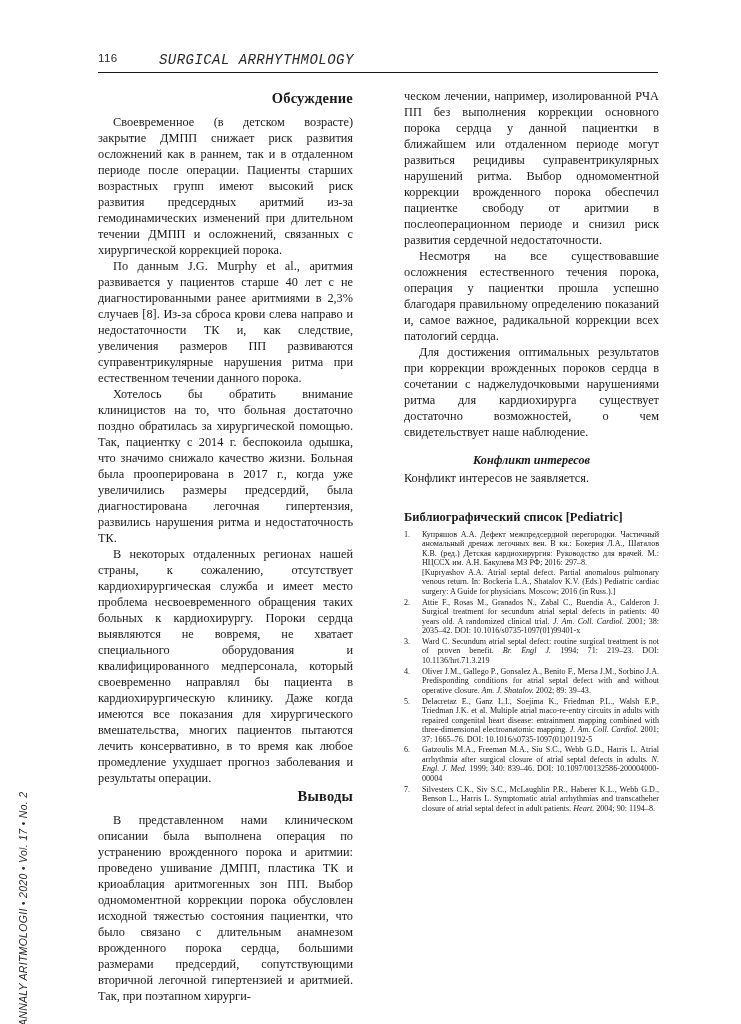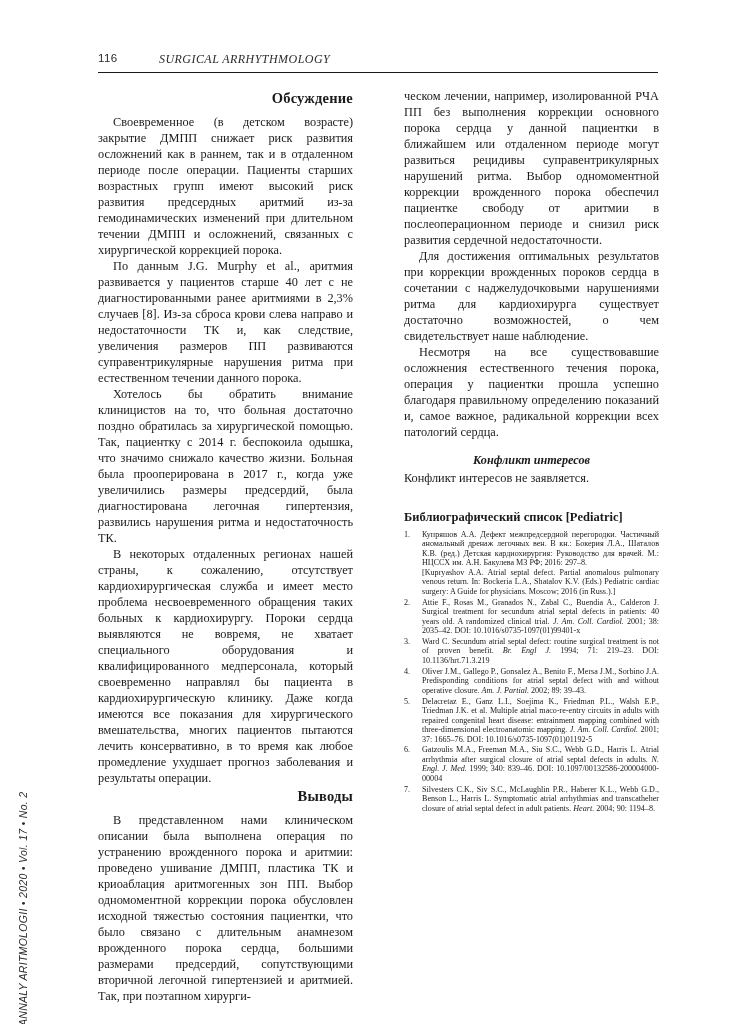--- a/index.html
+++ b/index.html
@@ -36,23 +36,23 @@
     top: 0;
     font-family: "Liberation Sans", sans-serif;
     font-size: 11.5px;
     letter-spacing: 0.4px;
     color: #2b2b2b;
   }
   .runhead .sectitle {
     position: absolute;
     left: 61px;
     top: 0;
-    font-family: Liberation Serif, serif;
+    font-family: Liberation Mono, monospace;
     font-style: italic;
-    font-size: 12px;
+    font-size: 14px;
     letter-spacing: 0.45px;
     color: #2b2b2b;
     white-space: nowrap;
     text-align: right;
   }
   .runrule {
     position: absolute;
     left: 98px;
     top: 72px;
     width: 560px;
@@ -168,40 +168,40 @@
     <p class="body">Своевременное (в детском возрасте) закрытие ДМПП снижает риск развития осложнений как в раннем, так и в отдаленном периоде после операции. Пациенты старших возрастных групп имеют высокий риск развития предсердных аритмий из-за гемодинамических изменений при длительном течении ДМПП и осложнений, связанных с хирургической коррекцией порока.</p>
     <p class="body">По данным J.G. Murphy et al., аритмия развивается у пациентов старше 40 лет с не диагностированными ранее аритмиями в 2,3% случаев [8]. Из-за сброса крови слева направо и недостаточности ТК и, как следствие, увеличения размеров ПП развиваются суправентрикулярные нарушения ритма при естественном течении данного порока.</p>
     <p class="body">Хотелось бы обратить внимание клиницистов на то, что больная достаточно поздно обратилась за хирургической помощью. Так, пациентку с 2014 г. беспокоила одышка, что значимо снижало качество жизни. Больная была прооперирована в 2017 г., когда уже увеличились размеры предсердий, была диагностирована легочная гипертензия, развились нарушения ритма и недостаточность ТК.</p>
     <p class="body">В некоторых отдаленных регионах нашей страны, к сожалению, отсутствует кардиохирургическая служба и имеет место проблема несвоевременного обращения таких больных к кардиохирургу. Пороки сердца выявляются не вовремя, не хватает специального оборудования и квалифицированного медперсонала, который своевременно направлял бы пациента в кардиохирургическую клинику. Даже когда имеются все показания для хирургического вмешательства, многих пациентов пытаются лечить консервативно, в то время как любое промедление ухудшает прогноз заболевания и результаты операции.</p>
     <h2 class="head">Выводы</h2>
     <p class="body">В представленном нами клиническом описании была выполнена операция по устранению врожденного порока и аритмии: проведено ушивание ДМПП, пластика ТК и криоаблация аритмогенных зон ПП. Выбор одномоментной коррекции порока обусловлен исходной тяжестью состояния пациентки, что было связано с длительным анамнезом врожденного порока сердца, большими размерами предсердий, сопутствующими вторичной легочной гипертензией и аритмией. Так, при поэтапном хирурги-</p>
   </div>
 
   <div class="col col-right">
     <p class="body noind">ческом лечении, например, изолированной РЧА ПП без выполнения коррекции основного порока сердца у данной пациентки в ближайшем или отдаленном периоде могут развиться рецидивы суправентрикулярных нарушений ритма. Выбор одномоментной коррекции врожденного порока обеспечил пациентке свободу от аритмии в послеоперационном периоде и снизил риск развития сердечной недостаточности.</p>
+    <p class="body">Несмотря на все существовавшие осложнения естественного течения порока, операция у пациентки прошла успешно благодаря правильному определению показаний и, самое важное, радикальной коррекции всех патологий сердца.</p>
     <p class="body">Для достижения оптимальных результатов при коррекции врожденных пороков сердца в сочетании с наджелудочковыми нарушениями ритма для кардиохирурга существует достаточно возможностей, о чем свидетельствует наше наблюдение.</p>
-    <p class="body">Несмотря на все существовавшие осложнения естественного течения порока, операция у пациентки прошла успешно благодаря правильному определению показаний и, самое важное, радикальной коррекции всех патологий сердца.</p>
 
     <h3 class="subhead">Конфликт интересов</h3>
     <p class="body noind">Конфликт интересов не заявляется.</p>
 
     <h3 class="refhead">Библиографический список [Pediatric]</h3>
     <ol class="reflist">
         <li>
           <p class="refpara">Купряшов А.А. Дефект межпредсердной перегородки. Частичный аномальный дренаж легочных вен. В кн.: Бокерия Л.А., Шаталов К.В. (ред.) Детская кардиохирургия: Руководство для врачей. М.: НЦССХ им. А.Н. Бакулева МЗ РФ; 2016: 297–8.</p>
           <p class="refpara">[Kupryashov A.A. Atrial septal defect. Partial anomalous pulmonary venous return. In: Bockeria L.A., Shatalov K.V. (Eds.) Pediatric cardiac surgery: A Guide for physicians. Moscow; 2016 (in Russ.).]</p>
         </li>
         <li>
           <p class="refpara">Attie F., Rosas M., Granados N., Zabal C., Buendia A., Calderon J. Surgical treatment for secundum atrial septal defects in patients: 40 years old. A randomized clinical trial. <i>J. Am. Coll. Cardiol.</i> 2001; 38: 2035–42. DOI: 10.1016/s0735-1097(01)99401-x</p>
         </li>
         <li>
           <p class="refpara">Ward C. Secundum atrial septal defect: routine surgical treatment is not of proven benefit. <i>Br. Engl J.</i> 1994; 71: 219–23. DOI: 10.1136/hrt.71.3.219</p>
         </li>
         <li>
-          <p class="refpara">Oliver J.M., Gallego P., Gonsalez A., Benito F., Mersa J.M., Sorbino J.A. Predisponding conditions for atrial septal defect with and without operative closure. <i>Am. J. Partial.</i> 2002; 89: 39–43.</p>
+          <p class="refpara">Oliver J.M., Gallego P., Gonsalez A., Benito F., Mersa J.M., Sorbino J.A. Predisponding conditions for atrial septal defect with and without operative closure. <i>Am. J. Shatalov.</i> 2002; 89: 39–43.</p>
         </li>
         <li>
           <p class="refpara">Delacretaz E., Ganz L.I., Soejima K., Friedman P.L., Walsh E.P., Triedman J.K. et al. Multiple atrial maco-re-entry circuits in adults with repaired congenital heart disease: entrainment mapping combined with three-dimensional electroanatomic mapping. <i>J. Am. Coll. Cardiol.</i> 2001; 37: 1665–76. DOI: 10.1016/s0735-1097(01)01192-5</p>
         </li>
         <li>
           <p class="refpara">Gatzoulis M.A., Freeman M.A., Siu S.C., Webb G.D., Harris L. Atrial arrhythmia after surgical closure of atrial septal defects in adults. <i>N. Engl. J. Med.</i> 1999; 340: 839–46. DOI: 10.1097/00132586-200004000-00004</p>
         </li>
         <li>
           <p class="refpara">Silvesters C.K., Siv S.C., McLaughlin P.R., Haberer K.L., Webb G.D., Benson L., Harris L. Symptomatic atrial arrhythmias and transcatheher closure of atrial septal defect in adult patients. <i>Heart.</i> 2004; 90: 1194–8.</p>
         </li>

